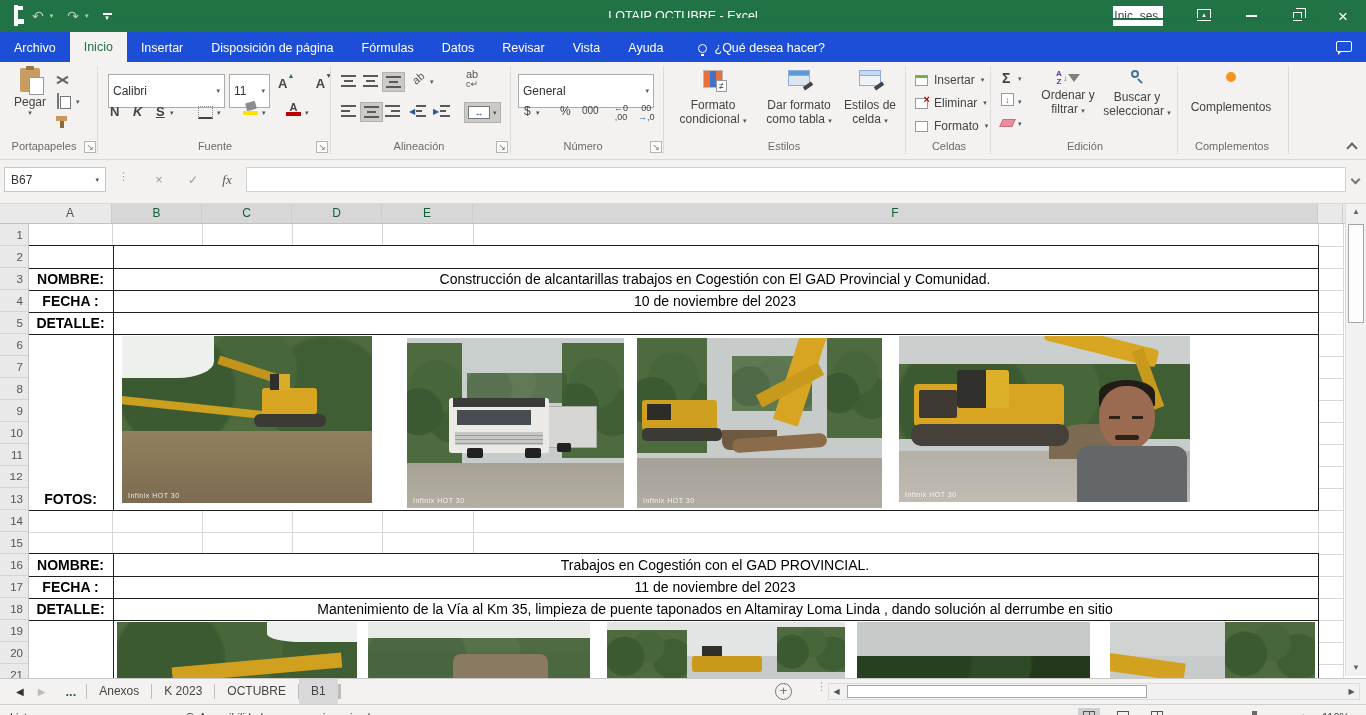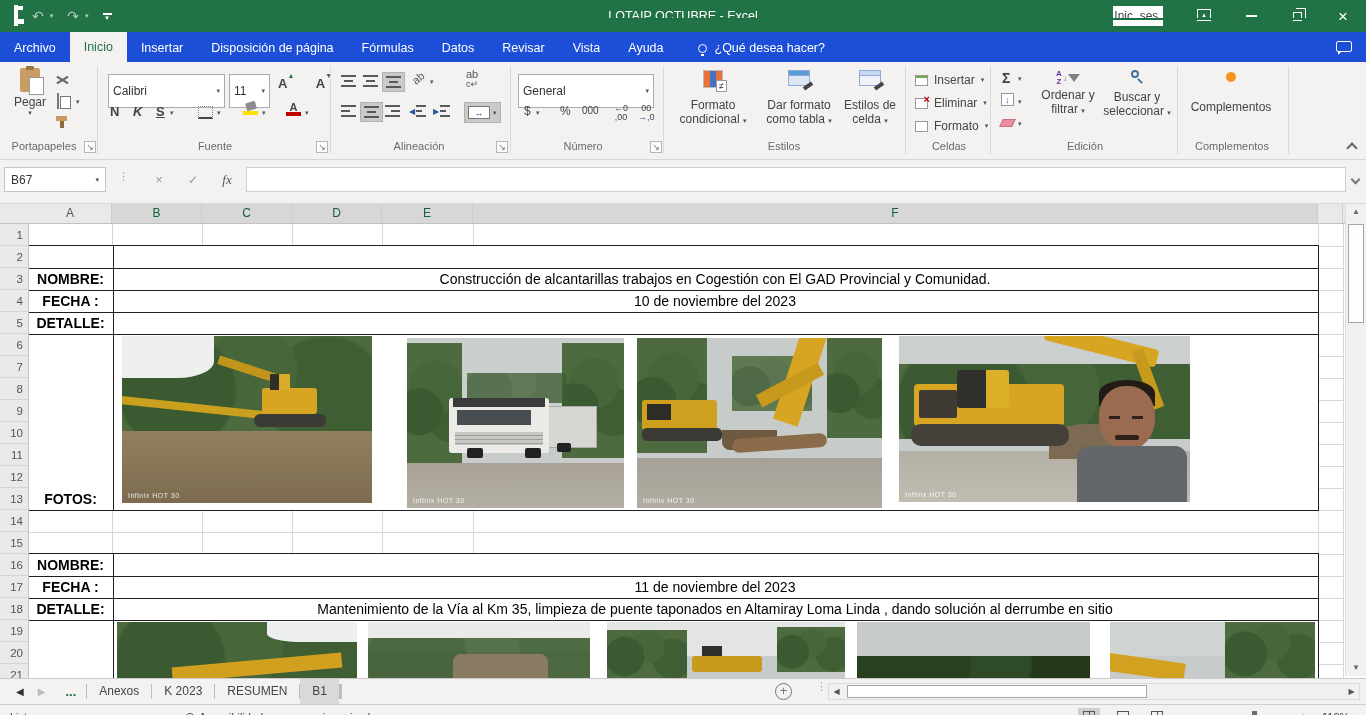--- a/index.html
+++ b/index.html
@@ -484,20 +484,21 @@
     </div>
 
     <div class="ctext cbold" style="left:29px;top:44px;width:83px">NOMBRE:</div>
     <div class="ctext" style="left:112px;top:44px;width:1206px">Construcción de alcantarillas trabajos en Cogestión con El GAD Provincial y Comunidad.</div>
     <div class="ctext cbold" style="left:29px;top:66px;width:83px">FECHA :</div>
     <div class="ctext" style="left:112px;top:66px;width:1206px">10 de noviembre del 2023</div>
     <div class="ctext cbold" style="left:29px;top:88px;width:83px">DETALLE:</div>
     <div class="ctext cbold" style="left:29px;top:264px;width:83px">FOTOS:</div>
 
     <div class="ctext cbold" style="left:29px;top:330px;width:83px">NOMBRE:</div>
+    <div class="ctext" style="left:112px;top:330px;width:1206px">Trabajos en Cogestión con el GAD PROVINCIAL.</div>
     <div class="ctext cbold" style="left:29px;top:352px;width:83px">FECHA :</div>
     <div class="ctext" style="left:112px;top:352px;width:1206px">11 de noviembre del 2023</div>
     <div class="ctext cbold" style="left:29px;top:374px;width:83px">DETALLE:</div>
     <div class="ctext" style="left:112px;top:374px;width:1206px">Mantenimiento de la Vía al Km 35, limpieza de puente taponados en Altamiray Loma Linda , dando solución al derrumbe en sitio</div>
 
     <div class="ph" style="left:122px;top:112px;width:250px;height:167px">
       <div class="trees" style="left:0;top:0;width:250px;height:100px"></div>
       <div style="left:0;top:0;width:92px;height:42px;background:#eef0ee;border-radius:0 0 40% 0"></div>
       <div style="left:0;top:95px;width:250px;height:72px;background:linear-gradient(180deg,#91815f,#7c6b50)"></div>
       <div style="left:95px;top:30px;width:70px;height:9px;background:#c2941c;transform:rotate(18deg)"></div>
@@ -590,21 +591,21 @@
         <div class="rowh" style="top: 22px;">2</div>
         <div class="rowh" style="top: 44px;">3</div>
         <div class="rowh" style="top: 66px;">4</div>
         <div class="rowh" style="top: 88px;">5</div>
         <div class="rowh" style="top: 110px;">6</div>
         <div class="rowh" style="top: 132px;">7</div>
         <div class="rowh" style="top: 154px;">8</div>
         <div class="rowh" style="top: 176px;">9</div>
         <div class="rowh" style="top: 198px;">10</div>
         <div class="rowh" style="top: 220px;">11</div>
-        <div class="rowh" style="top: 242px;">12</div>
+        <div class="rowh" style="top: 242px; font-family: Liberation Mono, monospace;">12</div>
         <div class="rowh" style="top: 264px;">13</div>
         <div class="rowh" style="top: 286px;">14</div>
         <div class="rowh" style="top: 308px;">15</div>
         <div class="rowh" style="top: 330px;">16</div>
         <div class="rowh" style="top: 352px;">17</div>
         <div class="rowh" style="top: 374px;">18</div>
         <div class="rowh" style="top: 396px;">19</div>
         <div class="rowh" style="top: 418px;">20</div>
         <div class="rowh" style="top: 440px;">21</div>
       </div>
@@ -621,21 +622,21 @@
       <span style="color:#333">◀</span>
       <span style="color:#bdbdbd">▶</span>
     </div>
     <div class="sellip">...</div>
     <div class="stsep"></div>
     <div class="stabs" id="sheettabs">
         <div class="stab ">Anexos</div>
         <div class="stsep"></div>
         <div class="stab ">K 2023</div>
         <div class="stsep"></div>
-        <div class="stab ">RESUMEN</div>
+        <div class="stab ">OCTUBRE</div>
         <div class="stsep"></div>
         <div class="stab gray">B1</div>
         <div class="stsep"></div>
         <div class="stsep"></div>
         <div class="stsep"></div>
       </div>
     <div class="addsheet">+</div>
     <div class="sdots">⋮</div>
     <div class="hscroll">
       <div class="hs-btn" style="left:0">◀</div>

